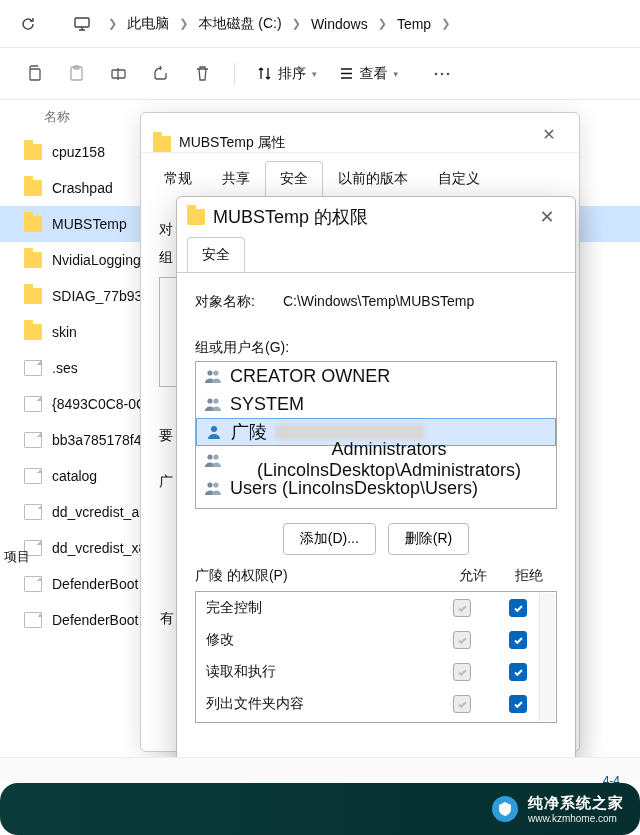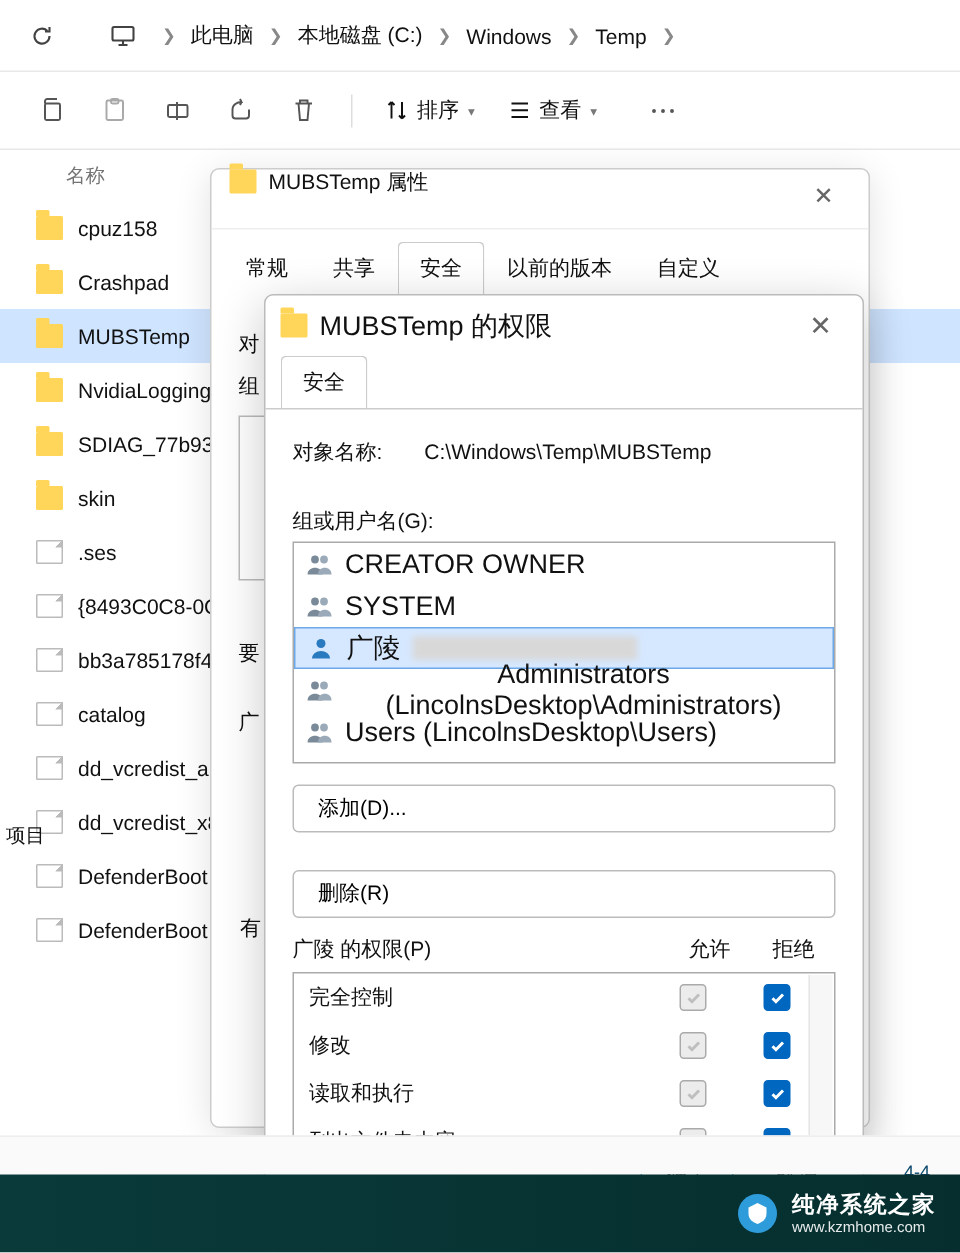--- a/index.html
+++ b/index.html
@@ -26,21 +26,21 @@
 .ficon { width: 18px; height: 16px; }
 .ficon.folder { background: #ffd65a; border-radius: 1px; position: relative; }
 .ficon.folder:before { content:''; position:absolute; top:-4px; left:0; width:9px; height:4px; background:#ffd65a; border-radius:1px 1px 0 0; }
 .ficon.file { background: #fff; border: 1px solid #bbb; border-radius: 1px; position: relative; }
 .ficon.file:after { content:''; position:absolute; right:-1px; top:-1px; width:5px; height:5px; background: linear-gradient(135deg,transparent 50%,#bbb 50%);}
 .fn { font-size: 14px; }
 .sidelabel { position:absolute; left:4px; top:548px; font-size:13px; writing-mode: horizontal-tb;}
 
 
 .dlg1 { position: absolute; left: 140px; top: 112px; width: 440px; height: 640px; background: #fff; border: 1px solid #ccc; border-radius: 6px; box-shadow: 0 4px 24px rgba(0,0,0,.12); }
-.dlg1-title { height: 40px; display: flex; align-items: flex-start; padding: 0 12px; gap: 8px; border-bottom: 1px solid #eee; }
+.dlg1-title { height: 40px; display: flex; align-items: flex-end; padding: 0 12px; gap: 8px; border-bottom: 1px solid #eee; }
 .dlg-close { margin-left: auto; width: 36px; height: 36px; display:flex;align-items:center;justify-content:center; color:#666; font-size:16px;}
 .tabs1 { display: flex; padding: 8px 8px 0; gap: 0; font-size: 14px; }
 .tab1 { padding: 8px 14px; border: 1px solid transparent; }
 .tab1.active { border: 1px solid #ccc; border-bottom-color: #fff; background:#fff; border-radius:4px 4px 0 0;}
 .dlg1-body { padding: 14px 18px; font-size: 14px; }
 .dlg1-body .row { margin: 10px 0; }
 .box1 { border: 1px solid #bbb; height: 110px; margin-top: 4px;}
 .peek { position:absolute; left: 160px; top: 610px; font-size:14px;}
 
 
@@ -49,38 +49,38 @@
 .dlg2-title .txt { font-size: 18px; }
 .tabs2 { display:flex; padding: 0 10px; font-size:14px;}
 .tab2 { padding: 8px 14px; border: 1px solid #ccc; border-bottom-color:#fff; border-radius:4px 4px 0 0;}
 .dlg2-body { padding: 12px 18px; flex:1; overflow:hidden; border-top: 1px solid #ccc; margin-top:-1px;}
 .objrow { display:flex; gap: 28px; font-size:14px; margin: 8px 0 28px;}
 .grplbl { font-size:14px; margin-bottom:4px;}
 .userlist { border:1px solid #aaa; height: 148px; overflow:hidden;}
 .urow { height: 28px; display:flex; align-items:center; padding: 0 8px; gap:8px; font-size:18px;text-align:center;}
 .urow.sel { background: #d6e8ff; border: 1px solid #6da9e8; }
 .uicon { width:18px; height:16px; display:flex; align-items:center; justify-content:center;}
-.btnrow { display:flex; justify-content:center; gap:25px; margin: 14px 0 12px; flex-direction: column;}
+.btnrow { display:flex; justify-content:center; gap:12px; margin: 14px 0 12px;}
 .btn { border: 1px solid #bbb; background: #fff; height: 32px; padding: 0 16px; border-radius: 4px; font-size:14px; display:flex; align-items:center;}
 .btn.primary { border-color: #0067c0; }
 .permhdr { display:flex; font-size:14px; margin-bottom:6px;}
 .permhdr .lbl { flex:1; }
 .permhdr .c { width: 56px; text-align:center;}
 .permbox { border:1px solid #aaa; height: 132px; overflow:hidden; position:relative;}
 .prow { height: 32px; display:flex; align-items:center; padding: 0 10px; font-size:14px;}
 .prow .lbl { flex:1;}
 .prow .c { width: 56px; display:flex; justify-content:center;}
 .cb { width:18px; height:18px; border:1px solid #aaa; border-radius:3px; display:flex; align-items:center; justify-content:center; background:#fff;}
 .cb.gray { background:#ececec; color:#bfbfbf;}
 .cb.blue { background:#0067c0; color:#fff; border-color:#0067c0;}
 .scrollhint { position:absolute; right:1px; top:1px; bottom:1px; width:16px; background:#f7f7f7; border-left:1px solid #e6e6e6;}
 .dlg2-foot { height: 52px; border-top: 1px solid #ddd; display:flex; align-items:center; justify-content:flex-end; gap:12px; padding: 0 14px;}
 
 
-.wm { position:absolute; left:0; right:0; bottom:0; height:52px; background: linear-gradient(90deg,#0a3a3a,#062e2e); display:flex; align-items:center; justify-content:flex-end; color:#fff; padding-right: 16px; gap:10px; font-size:15px; letter-spacing:1px;}
+.wm { position:absolute; left:0; right:0; bottom:0; height:52px; background: linear-gradient(90deg,#0a3a3a,#062e2e); display:flex; align-items:center; justify-content:flex-end; color:#fff; padding-right: 16px; gap:10px; font-size:15px; letter-spacing:1px;border-radius:18px;}
 .wm .logo { width:26px; height:26px; border-radius:50%; background:#2e9cdb; display:flex; align-items:center; justify-content:center; color:#fff;}
 .wm .sub { font-size: 10px; letter-spacing:0; opacity:.9;}
 .prewm { position:absolute; left:0; right:0; bottom:52px; height:26px; background:#fafafa; border-top:1px solid #eee;}
 .prewm .tag { position:absolute; right:20px; top:16px; font-size:12px; color:#0c4a6e;}
 
 svg { display:block; }
 .redact { background: #d8d8d8; filter: blur(2px); height: 16px; width: 150px; border-radius:2px;}
 </style>
 </head>
 <body>

